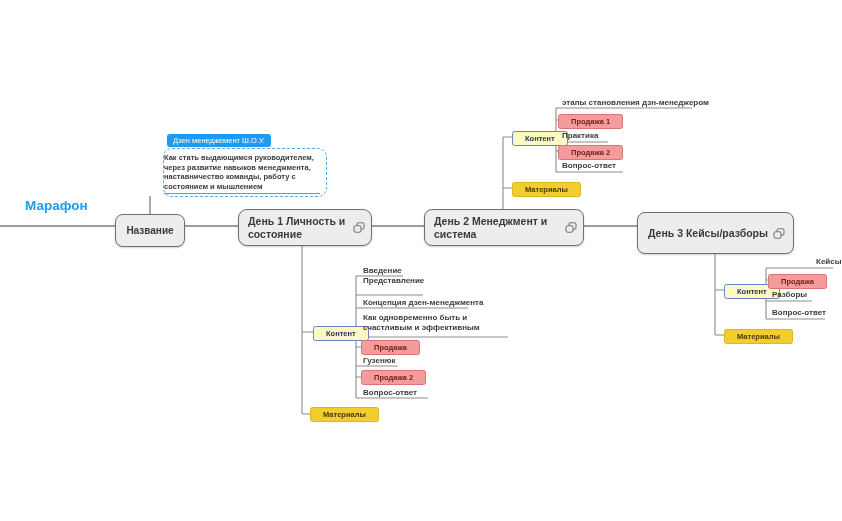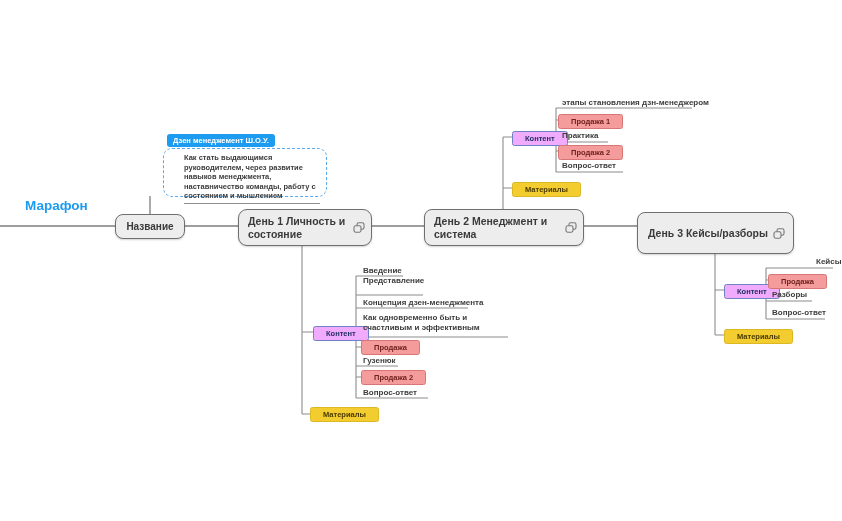--- a/index.html
+++ b/index.html
@@ -13,51 +13,51 @@
 
   .root-label {
     position:absolute; left:25px; top:198px;
     font-size:13.5px; font-weight:bold; color:#1d9bf0; white-space:nowrap;
     cursor:default;
   }
 
   .callout-tag {
     position:absolute; left:167px; top:134px;
     background:#1d9bf0; color:#ffffff;
-    font-size:7.5px; font-weight:bold; line-height:9px;
+    font-size:7.5px; font-weight:normal; line-height:9px;
     padding:2px 6px; border-radius:3px; white-space:nowrap;
   }
   .callout-box {
     position:absolute; left:163px; top:148px; width:164px; height:49px;
     border:1.5px dashed #55a9ec; border-radius:9px;
-    padding:4px 6px 2px 20px; background:#ffffff;
+    padding:4px 6px 2px 0; background:#ffffff;
   }
   .callout-text {
     font-size:7.5px; font-weight:bold; line-height:9.5px; color:#3a3a3a;
     border-bottom:1px solid #8f8f8f; padding-bottom:2px;
   }
 
   .node {
     position:absolute; background:#ededed;
     border:1.4px solid #6f6f6f; border-radius:8px;
     display:flex; align-items:center;
     box-shadow:0 1px 2px rgba(0,0,0,0.18);
     font-weight:bold; color:#3a3a3a; cursor:default;
   }
-  .node-name  { left:115px; top:214px; width:70px;  height:25px; justify-content:center; font-size:10px; }
+  .node-name  { left:115px; top:214px; width:70px;  height:33px; justify-content:center; font-size:10px; }
   .node-day1  { left:238px; top:209px; width:134px; height:37px; font-size:10.5px; line-height:12.5px; padding:0 6px 0 9px; justify-content:space-between;border-radius:9px; }
   .node-day2  { left:424px; top:209px; width:160px; height:37px; font-size:10.5px; line-height:12.5px; padding:0 6px 0 9px; justify-content:space-between; }
   .node-day3  { left:637px; top:212px; width:157px; height:42px; font-size:10.5px; padding:0 8px 0 10px; justify-content:space-between; }
   .link-icon { flex:0 0 auto; display:flex; align-items:center; }
 
   .chip {
     position:absolute; font-size:7.5px; font-weight:bold; line-height:9px;
     padding:2px 12px; border-radius:2.5px; white-space:nowrap; cursor:default;
   }
-  .chip-content   { background:#f0abfc; color:#1d2a5e; border:1px solid #7082c6; }
+  .chip-content   { background:#fef9c3; color:#1d2a5e; border:1px solid #7082c6; }
   .chip-materials { background:#f3cd2f; color:#4a3a00; border:1px solid #dcb822; }
   .chip-sale      { background:#f49c9c; color:#70221f; border:1px solid #d87676; }
 
   .topic {
     position:absolute; font-size:8px; font-weight:bold; color:#3c3c3c;
     white-space:nowrap; line-height:10px; cursor:default;
   }
   .topic-wrap { white-space:normal; width:148px; }
 </style>
 </head>

